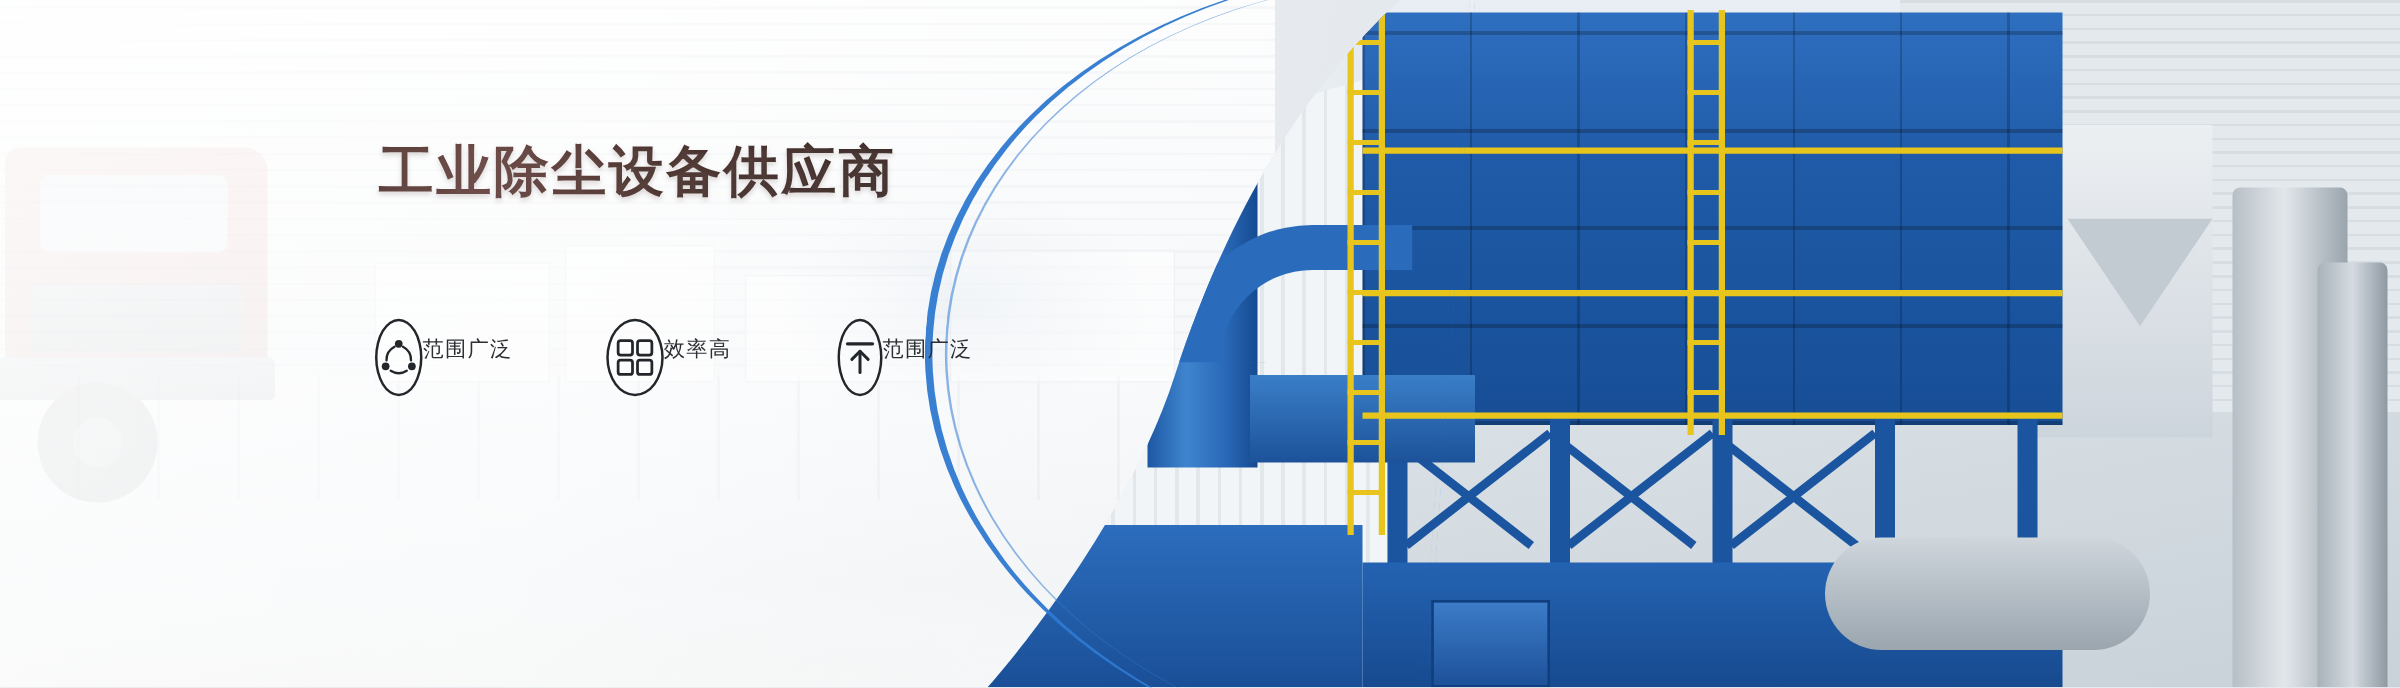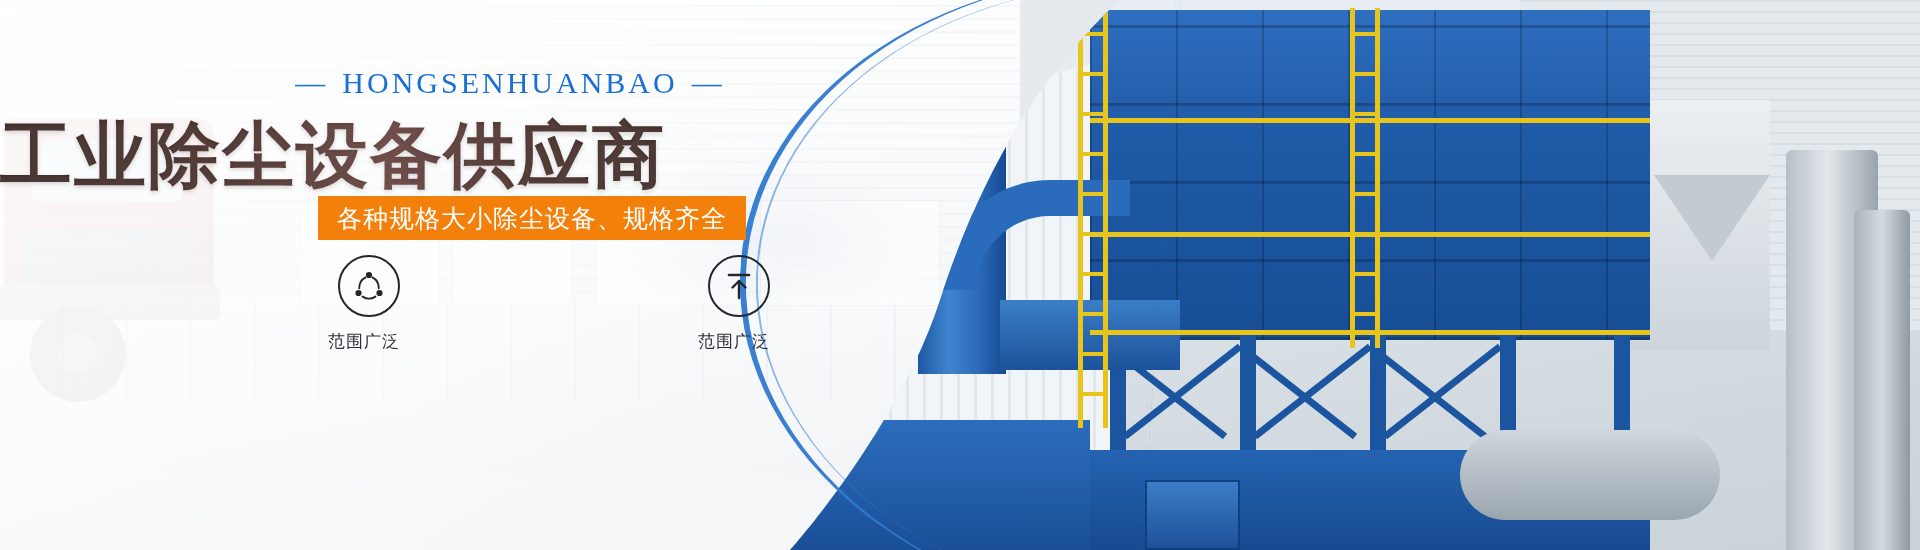--- a/index.html
+++ b/index.html
@@ -161,39 +161,39 @@
   .content{ position:absolute; left:0; top:0; width:1020px; height:550px; }
 
   .eyebrow{
     position:absolute; left:0; top:66px; width:1020px; text-align:center;
     font-family:"Liberation Serif","DejaVu Serif",serif;
     font-size:30px; letter-spacing:3px; color:#1a6fd4; white-space:nowrap;
   }
   .eyebrow .dash{ display:inline-block; margin:0 14px; color:#1a6fd4; font-weight:400; }
 
   .headline{
-    position:absolute; left:0; top:108px; width:1020px; 
-    font-size:72px; font-weight:bold; letter-spacing:2px; white-space:nowrap;
+    position:absolute; left:0; top:108px; width:1020px; text-align:center;
+    font-size:44px; font-weight:bold; letter-spacing:2px; white-space:nowrap;
     color:#3a2b28;
     background:linear-gradient(96deg,#3b2c29 0%,#4a332f 22%,#6d4a46 38%,#4a332f 52%,#3b2c29 72%,#3a2b28 100%);
     -webkit-background-clip:text; background-clip:text; -webkit-text-fill-color:transparent;
     text-shadow:0 2px 4px rgba(120,100,95,.25);
   }
 
   .subbar{
     position:absolute; left:318px; top:196px; width:428px; height:44px;
     background:#f4800c; display:flex; align-items:center; justify-content:center;
   }
   .subbar span{ color:#ffffff; font-size:25px; letter-spacing:1px; white-space:nowrap; }
 
   .features{
     position:absolute; left:300px; top:255px; width:470px;
     display:flex; justify-content:space-between; align-items:flex-start;
   }
-  .feat{ width:100px; display:flex; flex-direction:column; align-items:flex-end; }
+  .feat{ width:100px; display:flex; align-items:flex-start; }
   .feat .ring{
     width:62px; height:62px; border-radius:50%; border:2px solid #23272b;
     display:flex; align-items:center; justify-content:center; background:transparent;
   }
   .feat .lbl{
     margin-top:13px; font-size:17px; color:#2b2f33; letter-spacing:1px; white-space:nowrap;
   }
   .feat svg{ display:block; }
 
   .tagline{
@@ -287,46 +287,51 @@
     <div class="hrail" style="left:300px;top:118px;width:560px;"></div>
     <div class="hrail" style="left:300px;top:232px;width:560px;"></div>
     <div class="hrail" style="left:300px;top:330px;width:560px;"></div>
   </div>
 
   <div class="edge"></div>
   <div class="edge2"></div>
 
   <div class="content">
 
-    <div class="eyebrow">
-      <span class="dash">—</span><span>HONGSENHUANBAO</span><span class="dash">—</span>
-    </div>
 
     <div class="headline">工业除尘设备供应商</div>
 
-    <div class="subbar">
-      <span>各种规格大小除尘设备、规格齐全</span>
-    </div>
 
     <div class="features">
 
       <div class="feat">
         <div class="ring">
           <svg width="34" height="34" viewBox="0 0 34 34">
             <circle cx="17" cy="6" r="3.1" fill="#23272b"></circle>
             <circle cx="6.5" cy="24" r="3.1" fill="#23272b"></circle>
             <circle cx="27.5" cy="24" r="3.1" fill="#23272b"></circle>
             <path d="M7.2 19.2 A12 12 0 0 1 13.6 8.4" stroke="#23272b" stroke-width="1.9" fill="none" stroke-linecap="round"></path>
             <path d="M20.4 8.4 A12 12 0 0 1 26.8 19.2" stroke="#23272b" stroke-width="1.9" fill="none" stroke-linecap="round"></path>
             <path d="M10.6 27.6 A12 12 0 0 0 23.4 27.6" stroke="#23272b" stroke-width="1.9" fill="none" stroke-linecap="round"></path>
           </svg>
         </div>
         <div class="lbl">范围广泛</div>
       </div>
 
+      <div class="feat">
+        <div class="ring">
+          <svg width="32" height="32" viewBox="0 0 32 32">
+            <rect x="2.5" y="2.5" width="11.5" height="11.5" rx="2" fill="none" stroke="#23272b" stroke-width="2.2"></rect>
+            <rect x="18" y="2.5" width="11.5" height="11.5" rx="2" fill="none" stroke="#23272b" stroke-width="2.2"></rect>
+            <rect x="2.5" y="18" width="11.5" height="11.5" rx="2" fill="none" stroke="#23272b" stroke-width="2.2"></rect>
+            <rect x="18" y="18" width="11.5" height="11.5" rx="2" fill="none" stroke="#23272b" stroke-width="2.2"></rect>
+          </svg>
+        </div>
+        <div class="lbl">效率高</div>
+      </div>
 
 
       <div class="feat">
         <div class="ring">
           <svg width="32" height="32" viewBox="0 0 32 32">
             <line x1="6" y1="5" x2="26" y2="5" stroke="#23272b" stroke-width="2.6" stroke-linecap="round"></line>
             <line x1="16" y1="28" x2="16" y2="11" stroke="#23272b" stroke-width="2.4" stroke-linecap="round"></line>
             <path d="M9.5 17.5 L16 11 L22.5 17.5" fill="none" stroke="#23272b" stroke-width="2.4" stroke-linecap="round" stroke-linejoin="round"></path>
           </svg>
         </div>

